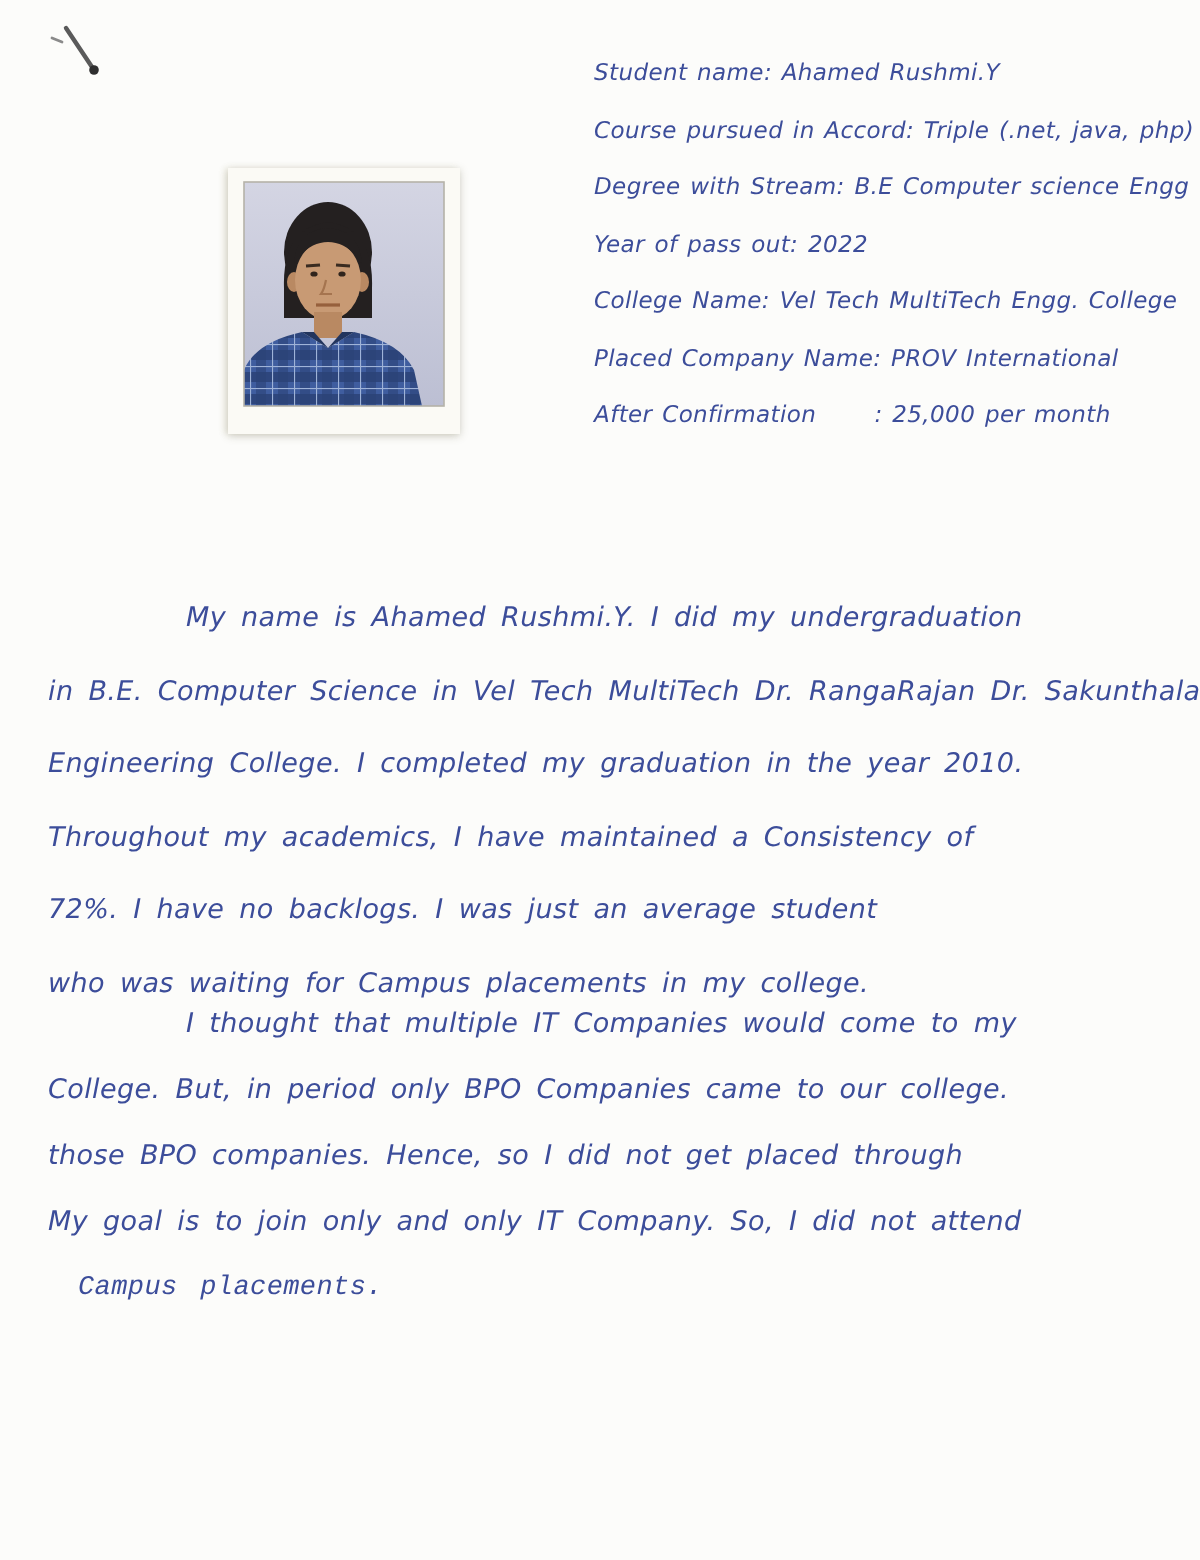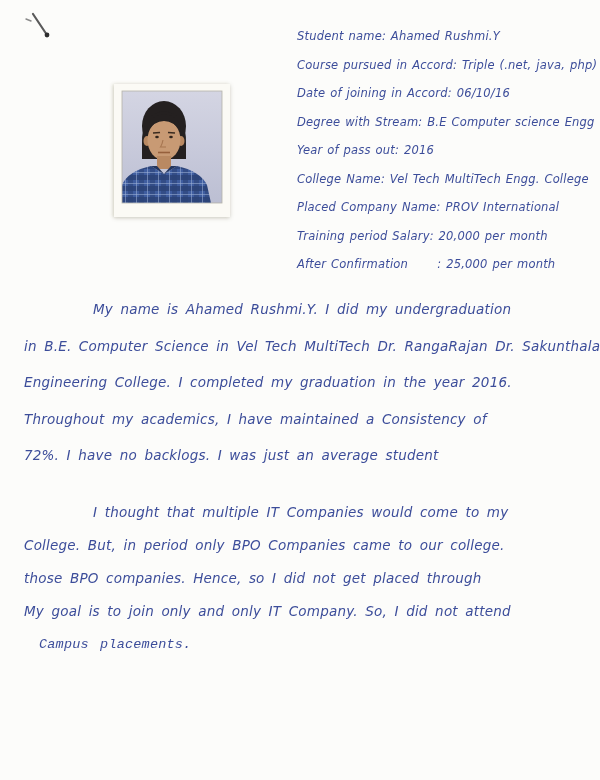--- a/index.html
+++ b/index.html
@@ -91,35 +91,34 @@
         <path d="M37 82 L50 90 L43 82 Z" fill="#22355e"></path>
         <path d="M63 82 L50 90 L57 82 Z" fill="#22355e"></path>
       </g>
       <rect x="8" y="7" width="100" height="112" fill="none" stroke="#b5b2a8" stroke-width="0.8"></rect>
     </svg>
   </div>
 
   <div class="info-block">
     <div class="hand info-line">Student name: Ahamed Rushmi.Y</div>
     <div class="hand info-line">Course pursued in Accord: Triple (.net, java, php)</div>
-    <div class="hand info-line">Date of joining in Accord: 06/10/16</div>
     <div class="hand info-line">Degree with Stream: B.E Computer science Engg</div>
-    <div class="hand info-line">Year of pass out: 2016</div>
+    <div class="hand info-line">Year of pass out: 2022</div>
     <div class="hand info-line">College Name: Vel Tech MultiTech Engg. College</div>
     <div class="hand info-line">Placed Company Name: PROV International</div>
-    <div class="hand info-line">Training period Salary: 20,000 per month</div>
     <div class="hand info-line">After Confirmation      : 25,000 per month</div>
   </div>
 
   <div class="para p1">
     <div class="hand para-line indent">My name is Ahamed Rushmi.Y. I did my undergraduation</div>
     <div class="hand para-line">in B.E. Computer Science in Vel Tech MultiTech Dr. RangaRajan Dr. Sakunthala</div>
-    <div class="hand para-line">Engineering College. I completed my graduation in the year 2016.</div>
+    <div class="hand para-line">Engineering College. I completed my graduation in the year 2010.</div>
     <div class="hand para-line">Throughout my academics, I have maintained a Consistency of</div>
     <div class="hand para-line">72%. I have no backlogs. I was just an average student</div>
+    <div class="hand para-line">who was waiting for Campus placements in my college.</div>
   </div>
 
   <div class="para p2">
     <div class="hand para-line indent">I thought that multiple IT Companies would come to my</div>
     <div class="hand para-line">College. But, in period only BPO Companies came to our college.</div>
     <div class="hand para-line">those BPO companies. Hence, so I did not get placed through</div>
     <div class="hand para-line">My goal is to join only and only IT Company. So, I did not attend</div>
     <div class="hand para-line indent-sm">Campus placements.</div>
   </div>
 

